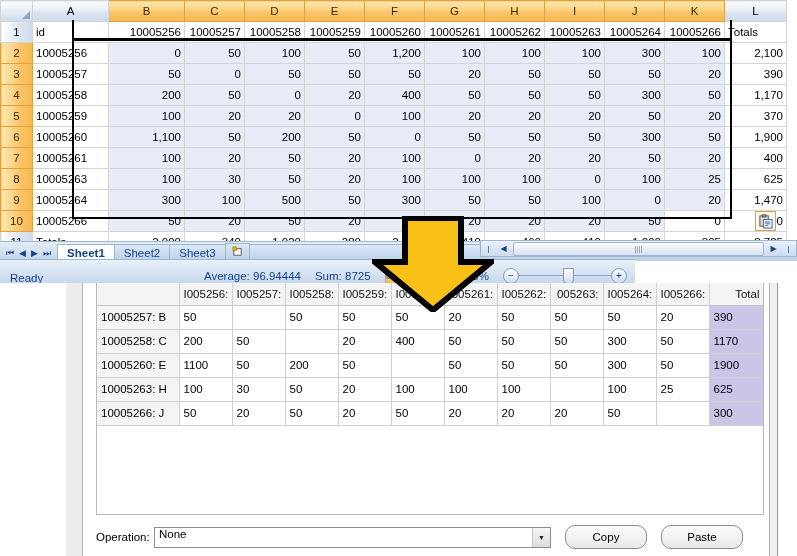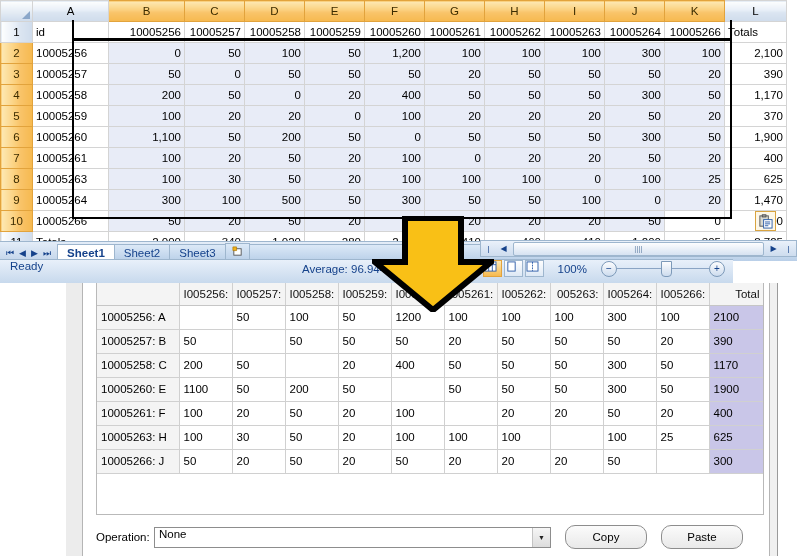--- a/index.html
+++ b/index.html
@@ -96,24 +96,24 @@
   .hscroll .thumb{
     flex:1;margin:1px 2px;height:12px;
     background:linear-gradient(to bottom,#fdfdfe,#d6e2f1);
     border:1px solid #9eb6ce;border-radius:2px;
     display:flex;align-items:center;justify-content:center;color:#6b88ab;font-size:8px;
   }
   .hscroll .arw{width:15px;text-align:center;color:#15428b;font-size:8px;}
 
   
   .statusbar{
-    position:absolute;left:0;top:259px;width:733px;height:24px;
+    position:absolute;left:0;top:259px;width:635px;height:24px;
     background:linear-gradient(to bottom,#e8f0fa,#c6d8ec);
     border-top:1px solid #9eb6ce;
-    display:flex;align-items:flex-start;font-size:11.5px;color:#15428b;
+    display:flex;align-items:flex-end;font-size:11.5px;color:#15428b;
   }
   .statusbar .ready{padding-left:10px;width:120px;}
   .statusbar .stat{margin-left:auto;display:flex;align-items:center;gap:14px;padding-right:8px;}
   .viewbtns{display:flex;gap:2px;}
   .vb{width:17px;height:15px;border:1px solid #9eb6ce;background:linear-gradient(to bottom,#fefefe,#dde8f5);position:relative;}
   .vb.on{background:linear-gradient(to bottom,#fde9b4,#f6b94f);border-color:#e2a33c;}
   .zoomslider{display:flex;align-items:center;gap:0;}
   .zs-line{width:92px;height:1px;background:#8aa4c4;position:relative;}
   .zs-knob{width:9px;height:14px;background:linear-gradient(to bottom,#fdfdfe,#cddcee);border:1px solid #7d9ab9;border-radius:0 0 4px 4px;position:absolute;left:44px;top:-7px;}
   .circbtn{width:14px;height:14px;border-radius:50%;border:1px solid #7d9ab9;background:linear-gradient(to bottom,#fdfdfe,#cddcee);display:flex;align-items:center;justify-content:center;font-size:10px;color:#15428b;line-height:1;}
@@ -498,34 +498,20 @@
             <th>I005261:</th>
             <th>I005262:</th>
             <th>005263:</th>
             <th>I005264:</th>
             <th>I005266:</th>
             <th>Total</th>
           </tr>
         </thead>
         <tbody>
           <tr>
-            <td class="rowhdr">10005256: A</td>
-            <td></td>
-            <td>50</td>
-            <td>100</td>
-            <td>50</td>
-            <td>1200</td>
-            <td>100</td>
-            <td>100</td>
-            <td>100</td>
-            <td>300</td>
-            <td>100</td>
-            <td class="tot">2100</td>
-          </tr>
-          <tr>
             <td class="rowhdr">10005257: B</td>
             <td>50</td>
             <td></td>
             <td>50</td>
             <td>50</td>
             <td>50</td>
             <td>20</td>
             <td>50</td>
             <td>50</td>
             <td>50</td>
@@ -552,34 +538,20 @@
             <td>50</td>
             <td>200</td>
             <td>50</td>
             <td></td>
             <td>50</td>
             <td>50</td>
             <td>50</td>
             <td>300</td>
             <td>50</td>
             <td class="tot">1900</td>
-          </tr>
-          <tr>
-            <td class="rowhdr">10005261: F</td>
-            <td>100</td>
-            <td>20</td>
-            <td>50</td>
-            <td>20</td>
-            <td>100</td>
-            <td></td>
-            <td>20</td>
-            <td>20</td>
-            <td>50</td>
-            <td>20</td>
-            <td class="tot">400</td>
           </tr>
           <tr>
             <td class="rowhdr">10005263: H</td>
             <td>100</td>
             <td>30</td>
             <td>50</td>
             <td>20</td>
             <td>100</td>
             <td>100</td>
             <td>100</td>

